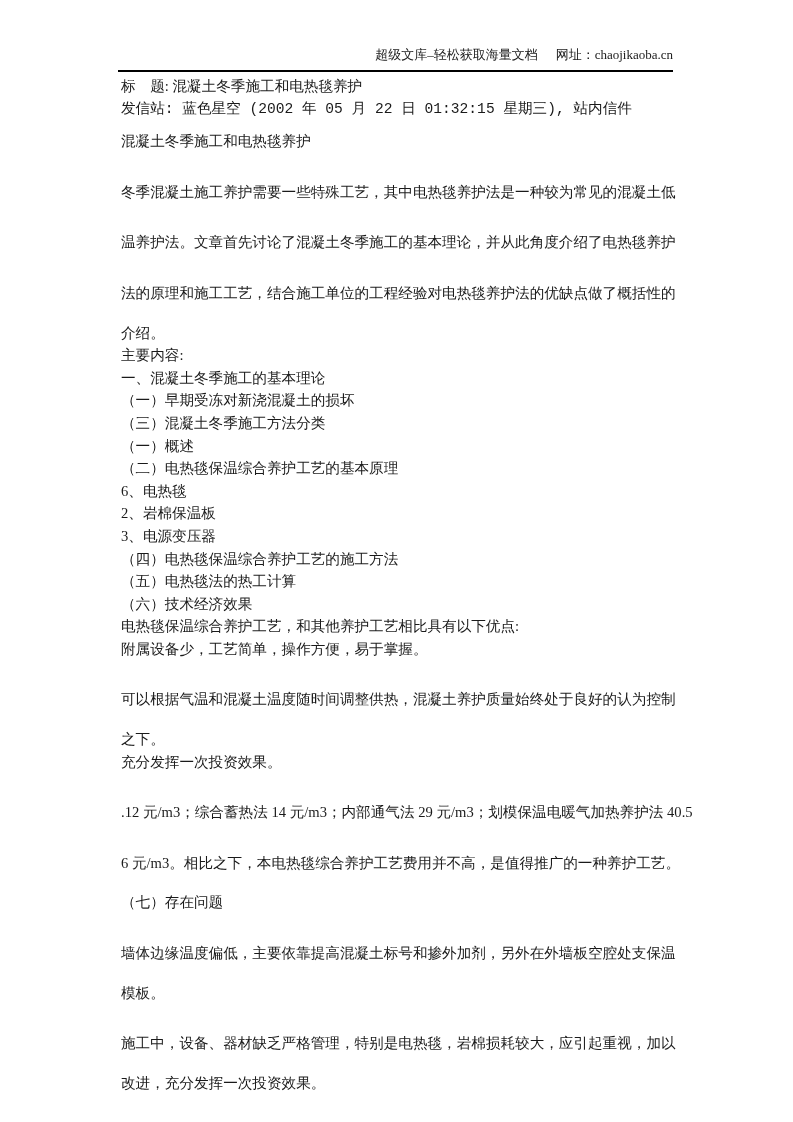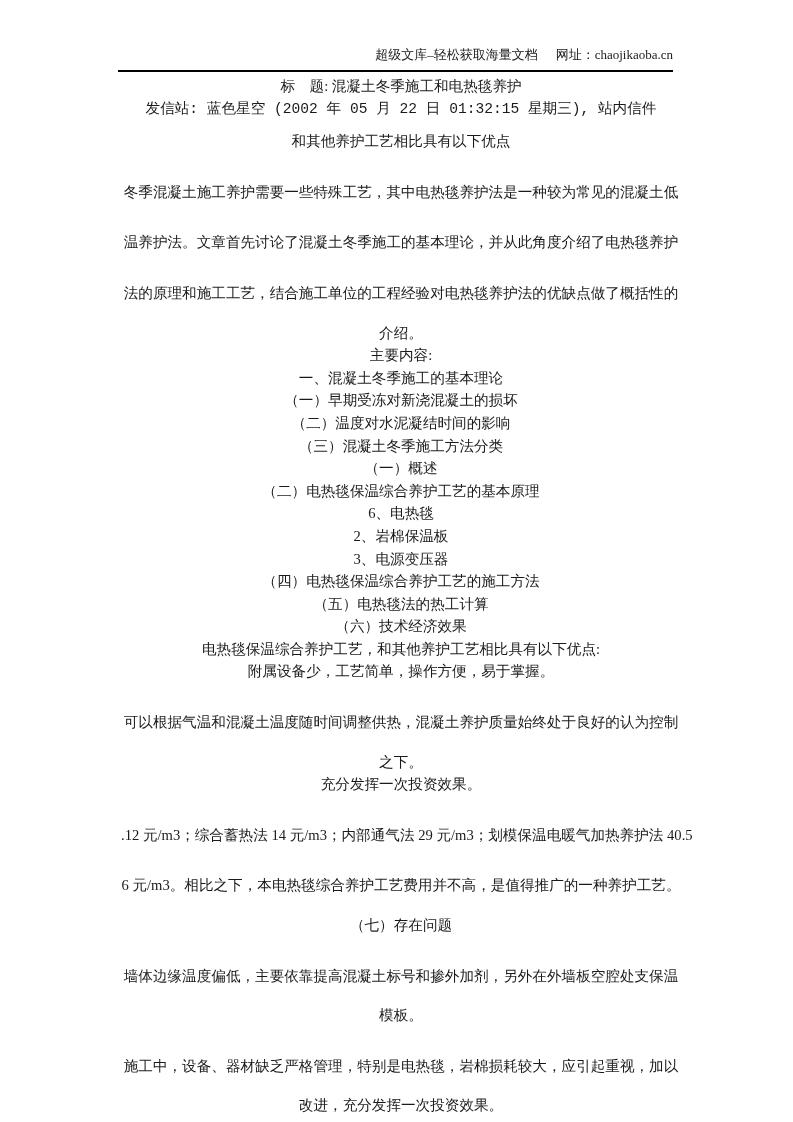--- a/index.html
+++ b/index.html
@@ -31,21 +31,20 @@
     left: 118px;
     width: 555px;
     border-top: 2px solid #000000;
   }
   .doc-body {
     position: absolute;
     top: 75px;
     left: 121px;
     width: 560px;
     font-size: 14.6px;
-    text-align: center;
   }
   .line {
     line-height: 22.6px;
     min-height: 22.6px;
     white-space: nowrap;
   }
   .gap-m { margin-bottom: 10px; font-family: Liberation Mono, monospace; }
   .gap-d { margin-bottom: 17px; margin-top: 28px; }
 </style>
 </head>
@@ -55,29 +54,28 @@
 
   <div class="header">
     <span>超级文库–轻松获取海量文档</span><span class="url-group"><span>网址：</span><span>chaojikaoba.cn</span></span>
   </div>
 
   <div class="rule"></div>
 
   <div class="doc-body" id="doc-body">
       <div class="line">标　题: 混凝土冬季施工和电热毯养护</div>
       <div class="line gap-m">发信站: 蓝色星空 (2002 年 05 月 22 日 01:32:15 星期三), 站内信件</div>
-      <div class="line">和其他养护工艺相比具有以下优点</div>
+      <div class="line">混凝土冬季施工和电热毯养护</div>
       <div class="line gap-d">冬季混凝土施工养护需要一些特殊工艺，其中电热毯养护法是一种较为常见的混凝土低</div>
       <div class="line gap-d">温养护法。文章首先讨论了混凝土冬季施工的基本理论，并从此角度介绍了电热毯养护</div>
       <div class="line gap-d">法的原理和施工工艺，结合施工单位的工程经验对电热毯养护法的优缺点做了概括性的</div>
       <div class="line">介绍。</div>
       <div class="line">主要内容:</div>
       <div class="line">一、混凝土冬季施工的基本理论</div>
       <div class="line">（一）早期受冻对新浇混凝土的损坏</div>
-      <div class="line">（二）温度对水泥凝结时间的影响</div>
       <div class="line">（三）混凝土冬季施工方法分类</div>
       <div class="line">（一）概述</div>
       <div class="line">（二）电热毯保温综合养护工艺的基本原理</div>
       <div class="line">6、电热毯</div>
       <div class="line">2、岩棉保温板</div>
       <div class="line">3、电源变压器</div>
       <div class="line">（四）电热毯保温综合养护工艺的施工方法</div>
       <div class="line">（五）电热毯法的热工计算</div>
       <div class="line">（六）技术经济效果</div>
       <div class="line">电热毯保温综合养护工艺，和其他养护工艺相比具有以下优点:</div>

